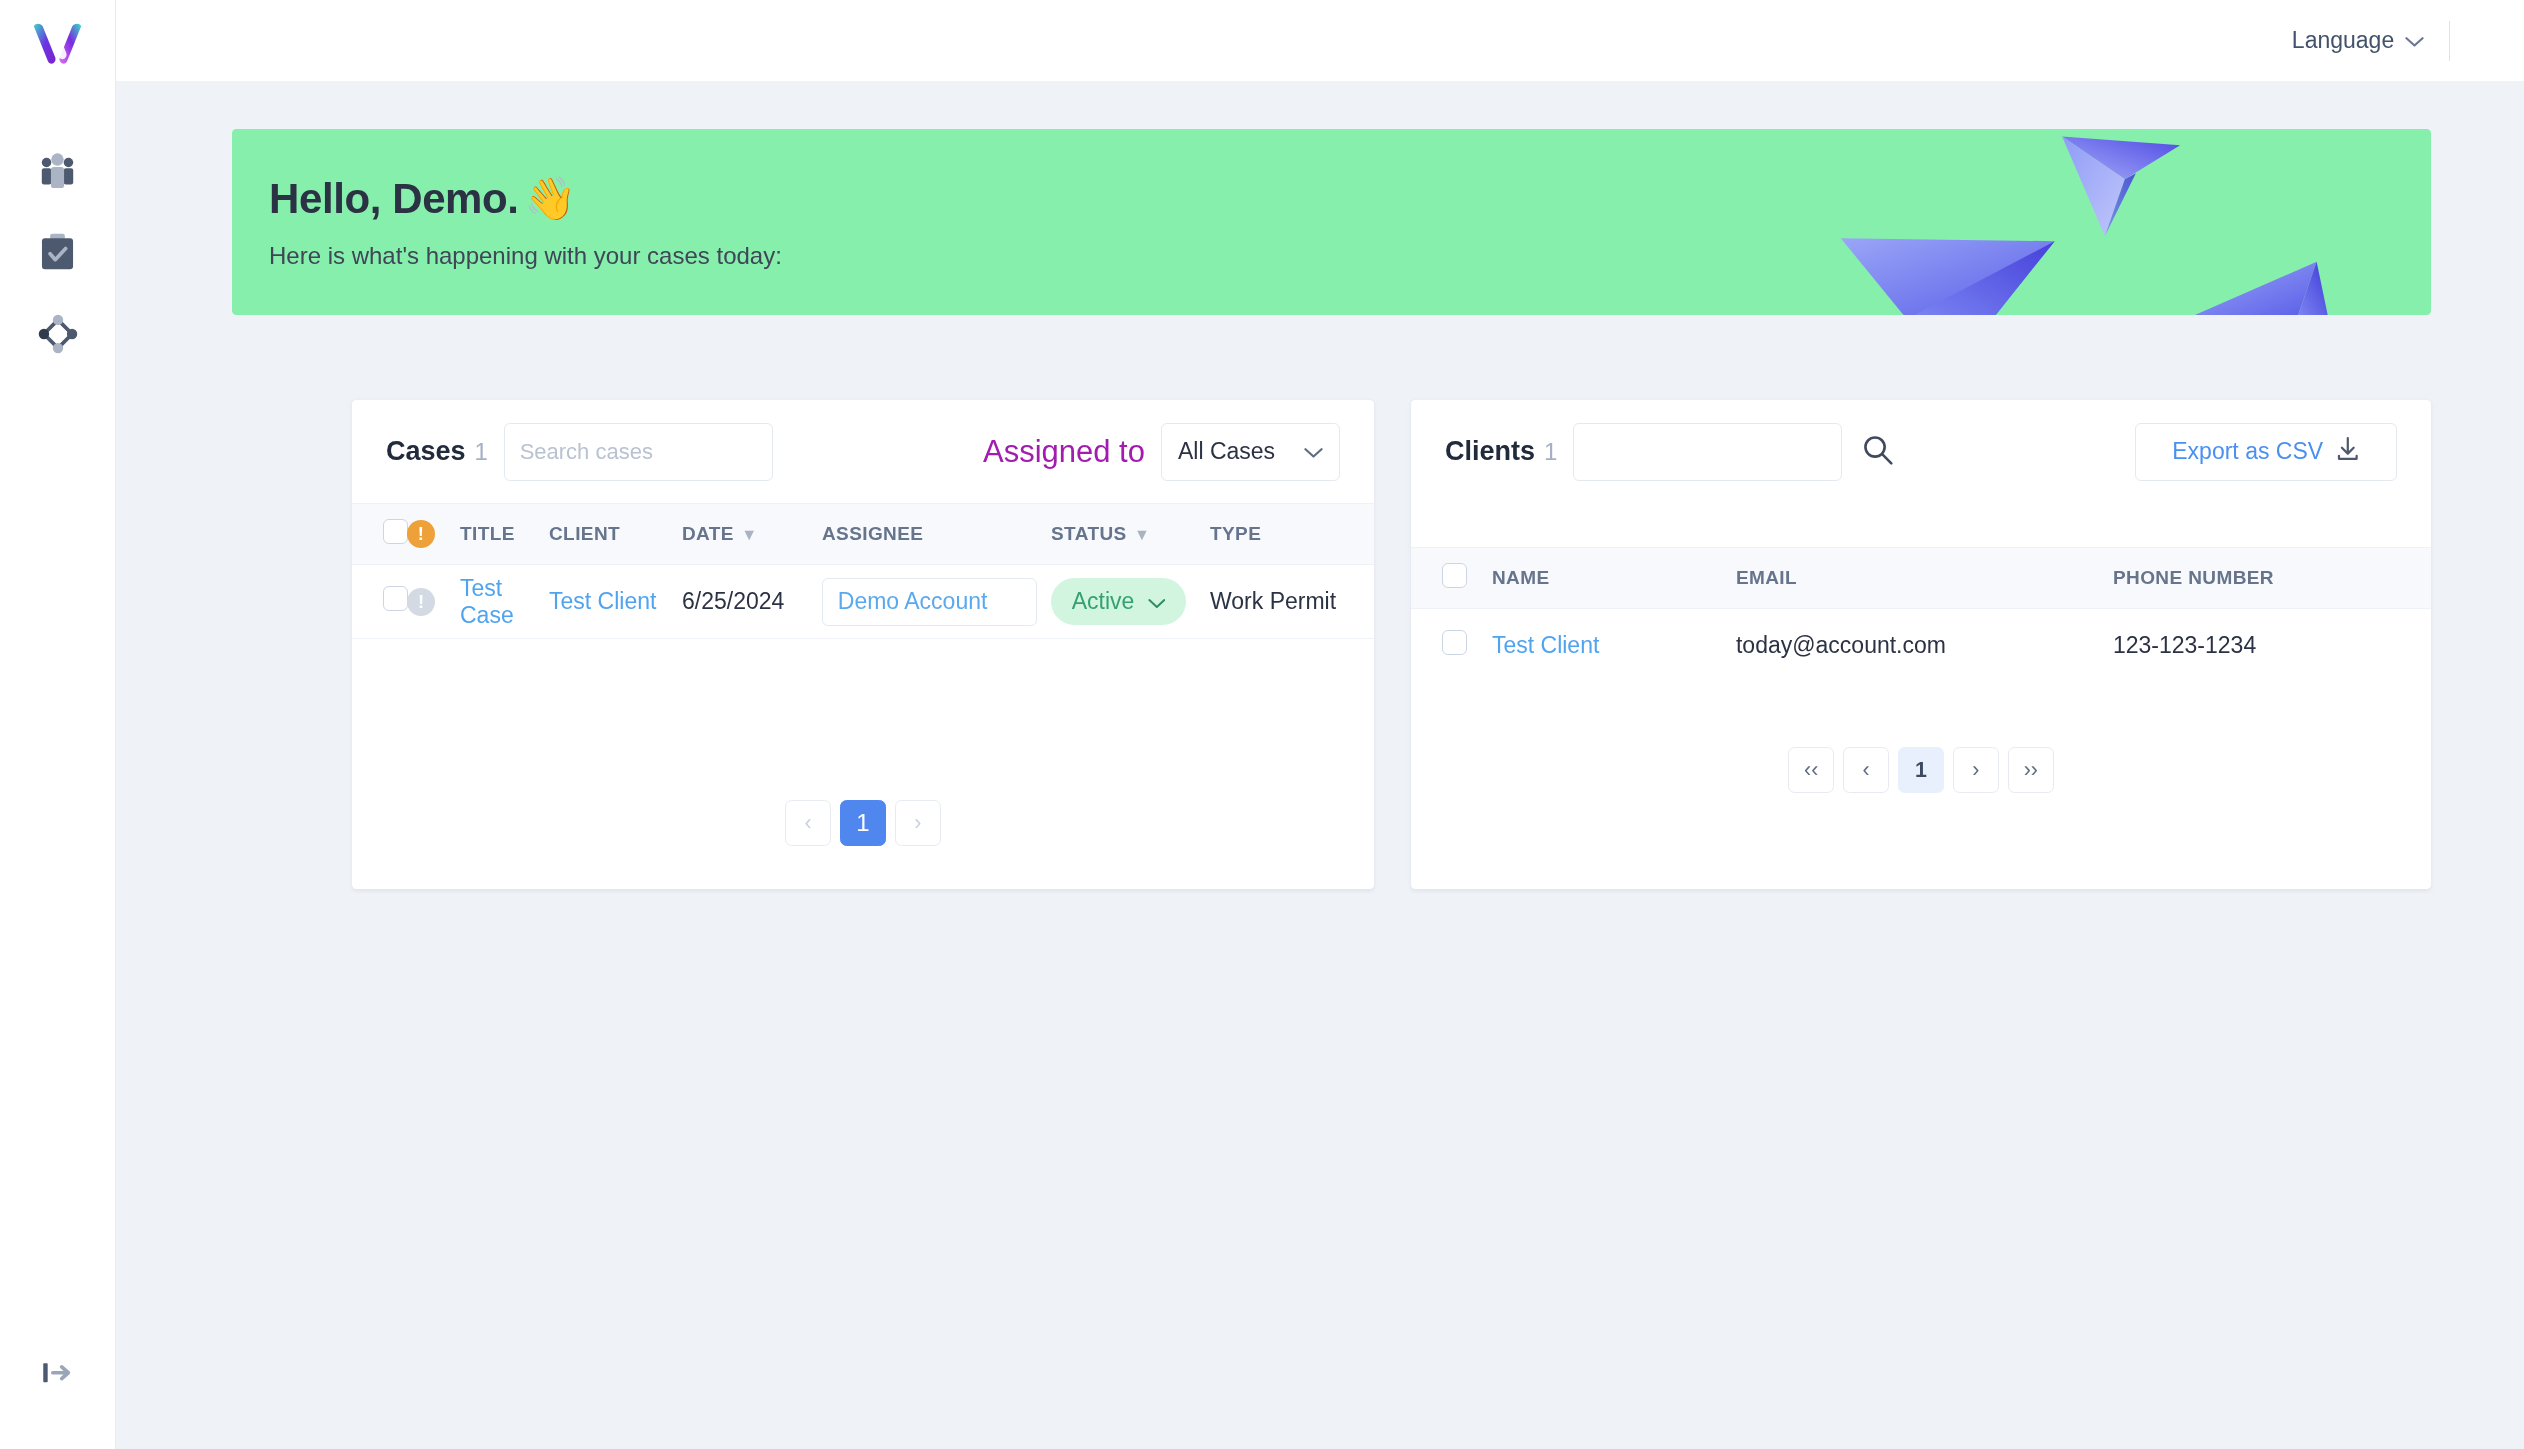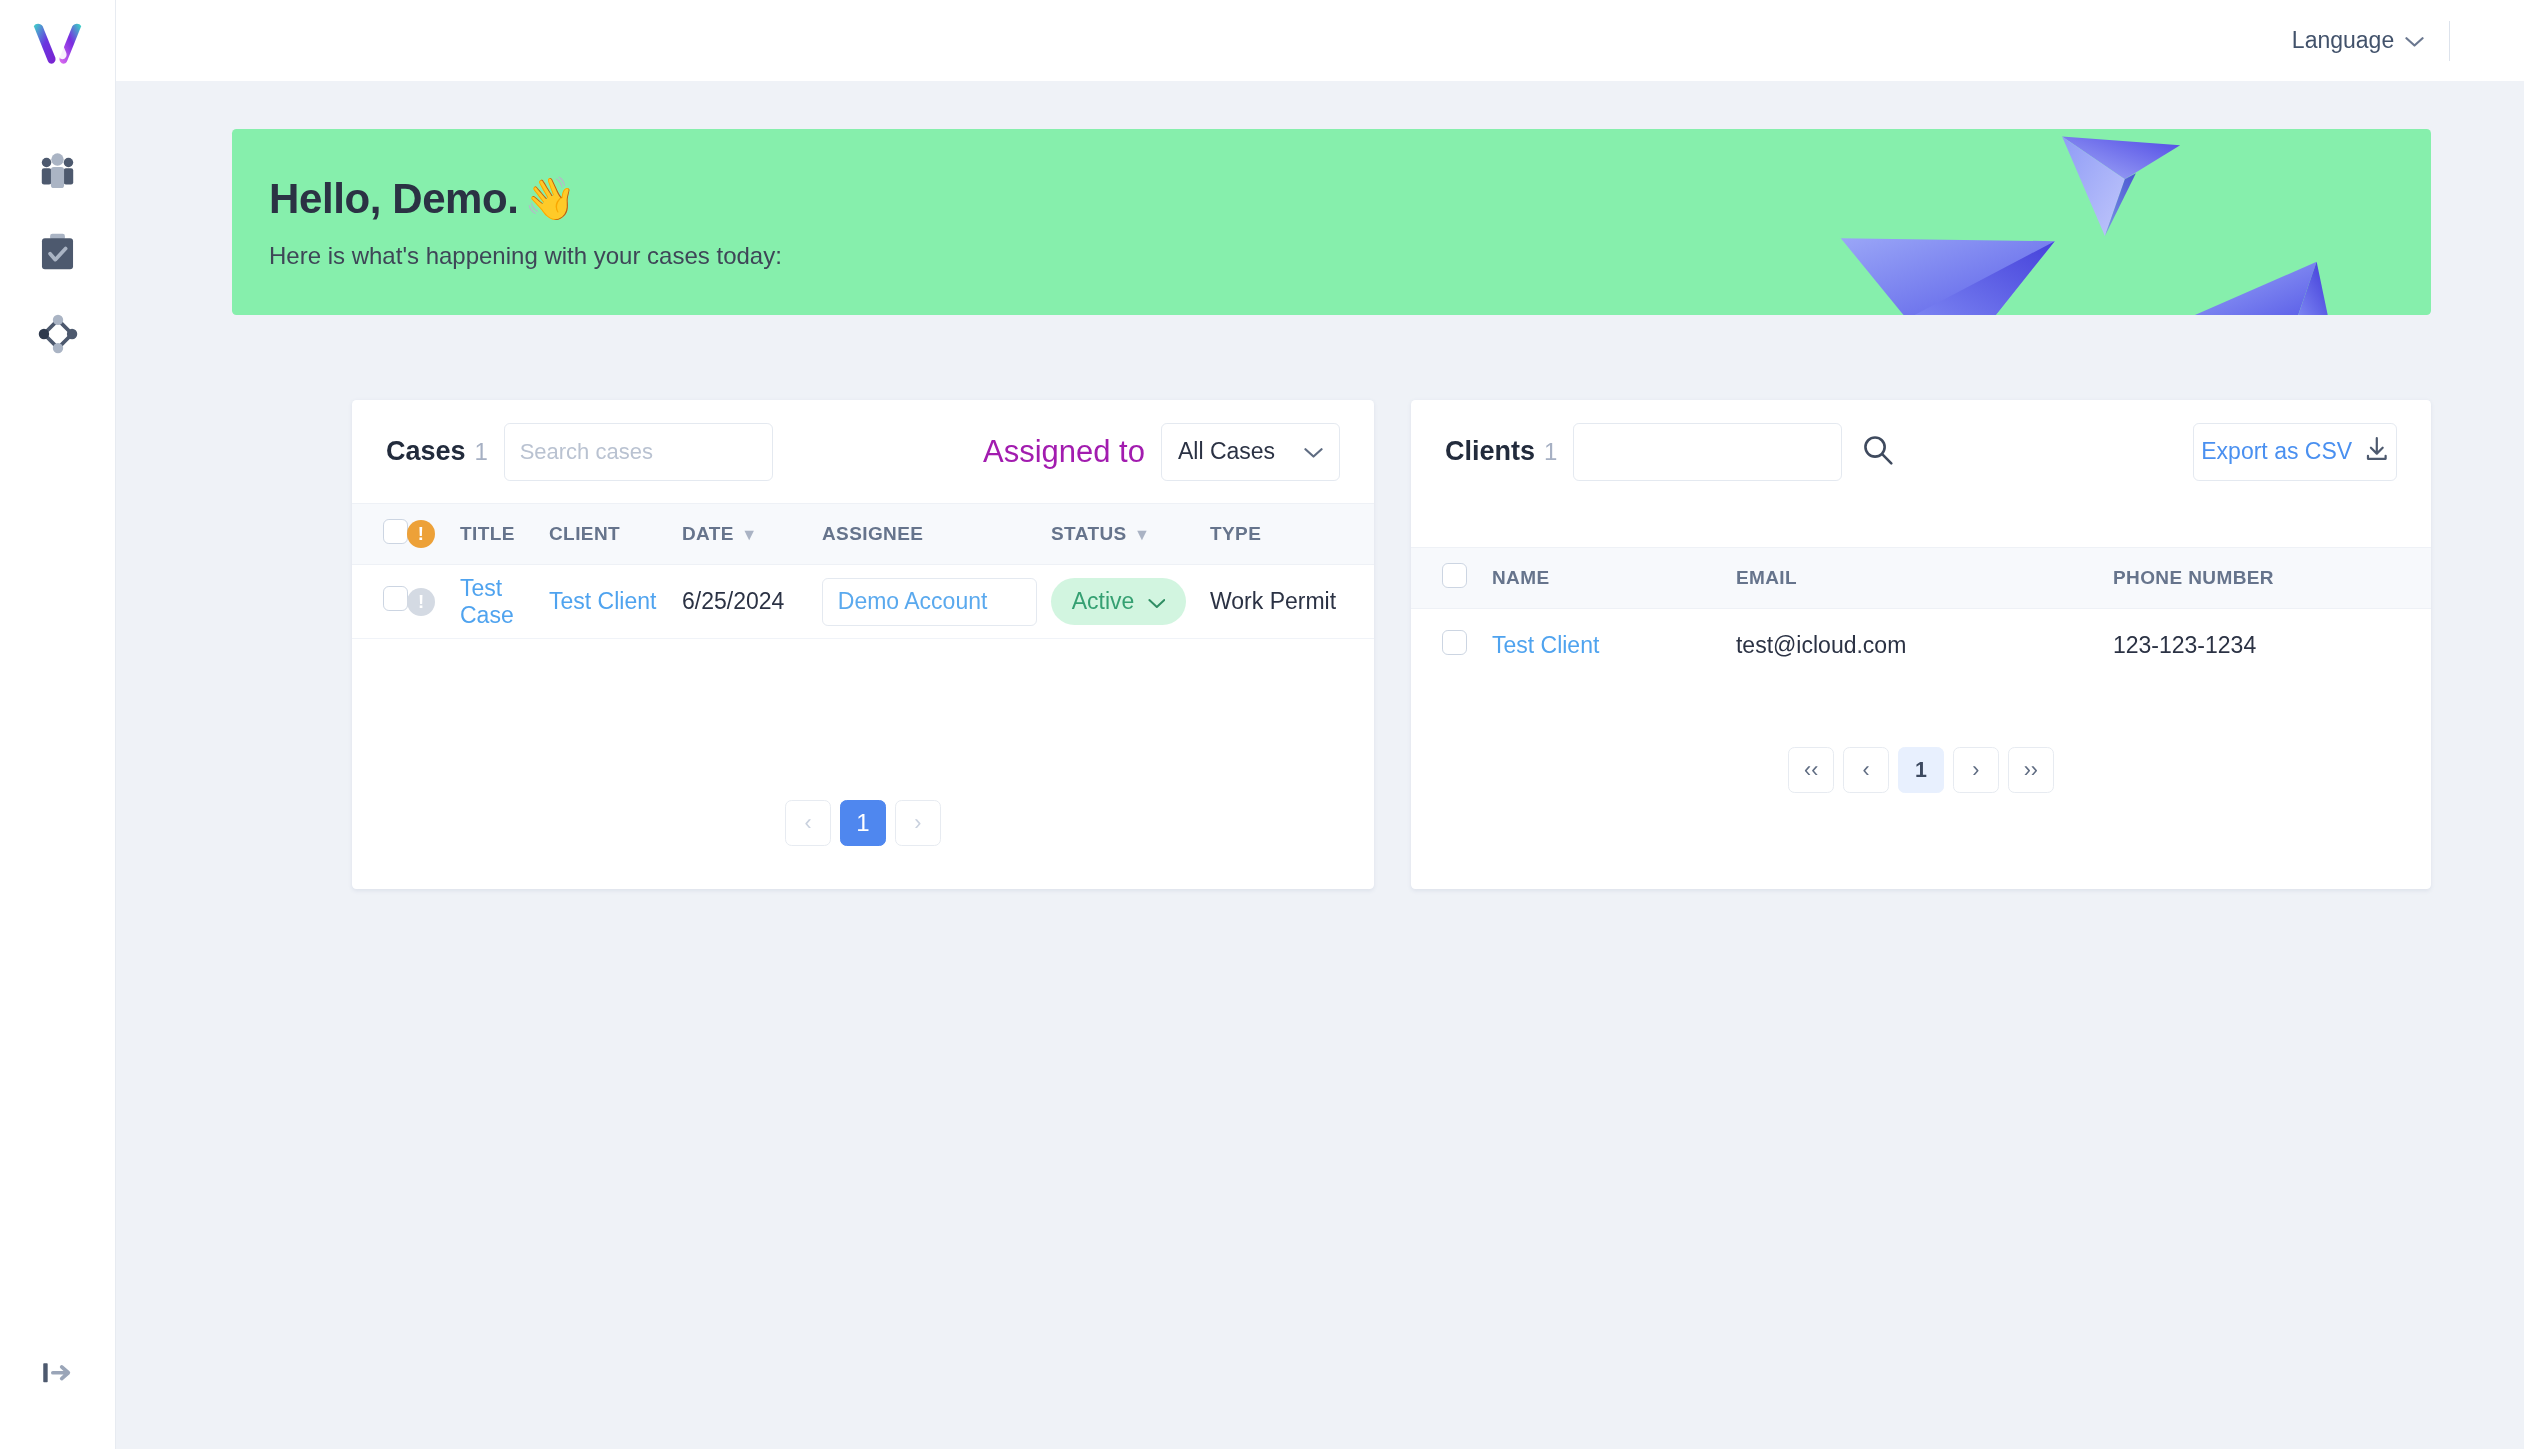--- a/index.html
+++ b/index.html
@@ -82,21 +82,21 @@
   .assigned-label { font-size: 31px; color: #a21caf; margin-left: auto; white-space: nowrap; }
   .assign-select {
     margin-left: 16px; width: 179px; height: 58px; border: 1.5px solid #e4e9f0; border-radius: 5.9px;
     background: #fff; display: flex; align-items: center; justify-content: space-between;
     padding: 0 16px; font-size: 23px; color: #2b3244; cursor: pointer;
   }
 
   .export-btn {
     margin-left: auto; height: 58px; border: 1.5px solid #e4e9f0; border-radius: 5.9px;
     background: #fff; display: flex; align-items: center; gap: 13.3px;
-    padding: 0 7px; font-size: 23px; color: #4a90f0; cursor: pointer;
+    padding: 0 36px; font-size: 23px; color: #4a90f0; cursor: pointer;
     font-family: "Liberation Sans", sans-serif;
   }
 
   
   table { border-collapse: collapse; width: 100%; table-layout: fixed; }
   thead tr { background: #f7f9fc; border-top: 1.5px solid #eef1f6; border-bottom: 1.5px solid #eef1f6; }
   th {
     height: 61px; text-align: left; font-size: 19px; font-weight: bold;
     color: #66748c; letter-spacing: 0.4px;
   }
@@ -406,21 +406,21 @@
               </tr>
             </thead>
             <tbody>
               <tr style="border-bottom:none">
                 <td style="padding-left:31px">
                   <span class="cb"></span>
                 </td>
                 <td>
                   <span class="lnk">Test Client</span>
                 </td>
-                <td>test@icloud.com</td>
+                <td>today@account.com</td>
                 <td>123-123-1234</td>
               </tr>
             </tbody>
           </table>
 
           <div class="clients-pager-wrap">
             <div class="pager">
               <div class="pg">‹‹</div>
               <div class="pg">‹</div>
               <div class="pg active-light">1</div>

